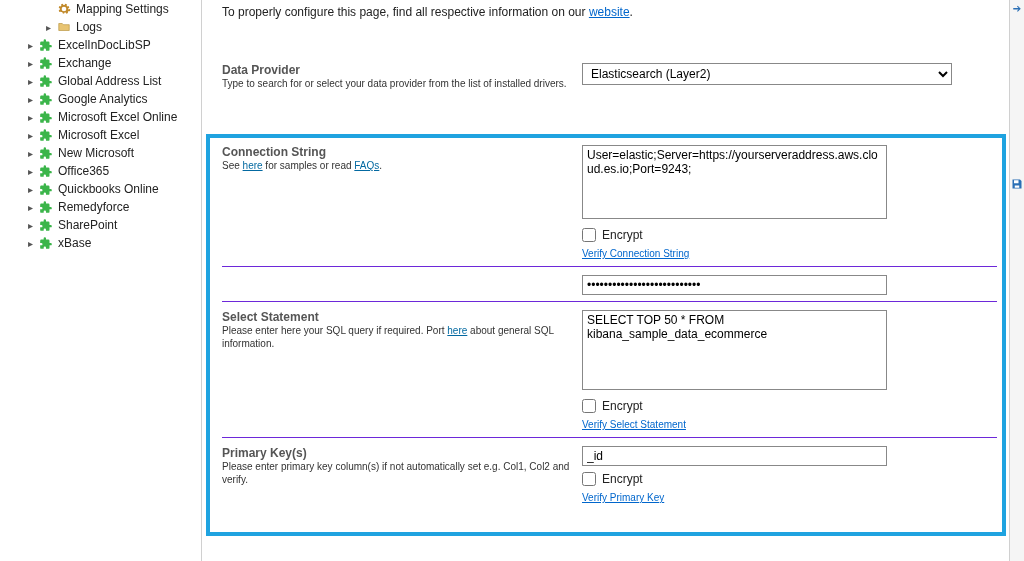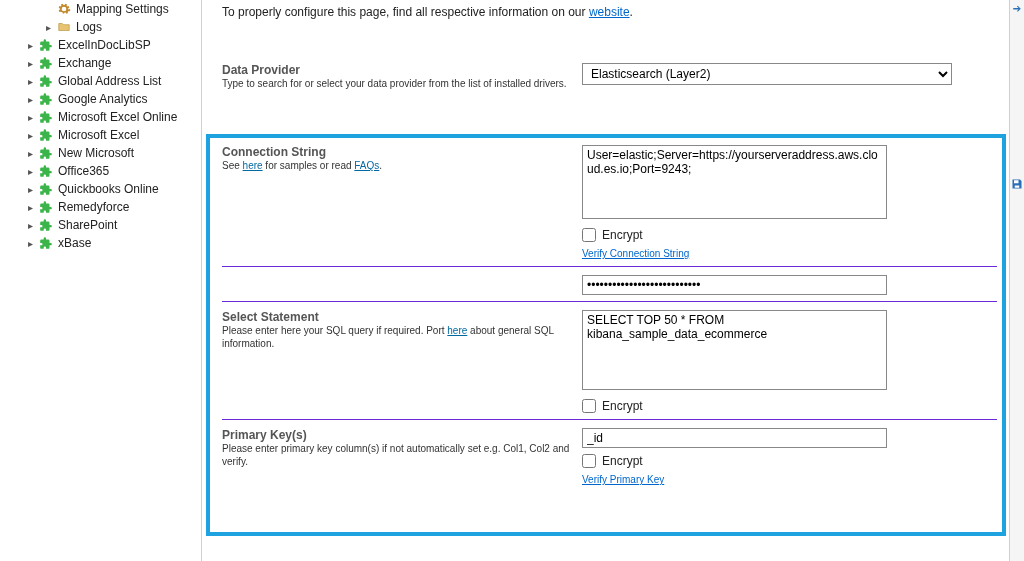--- a/index.html
+++ b/index.html
@@ -382,20 +382,21 @@
             <div class="section-desc">
               <span>Please enter here your SQL query if required. Port </span><a href="#">here</a><span> about general SQL information.</span>
             </div>
           </div>
           <div class="section-right">
             <textarea class="box select-stmt" style="">SELECT TOP 50 * FROM kibana_sample_data_ecommerce</textarea>
             <div class="encrypt-row">
               <input type="checkbox" style="">
               <span>Encrypt</span>
             </div>
+            <div class="verify-link"><a href="#">Verify Select Statement</a></div>
           </div>
         </div>
       </div>
 
       <div class="section">
         <div class="section-row">
           <div class="section-left">
             <div class="section-title">Primary Key(s)</div>
             <div class="section-desc">Please enter primary key column(s) if not automatically set e.g. Col1, Col2 and verify.</div>
           </div>

